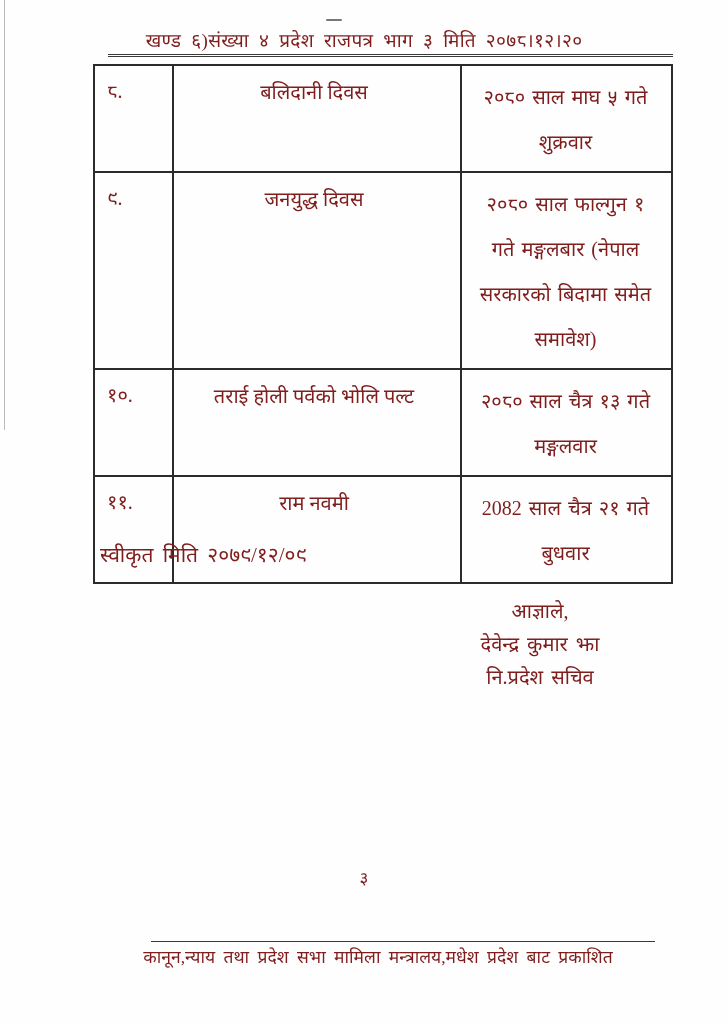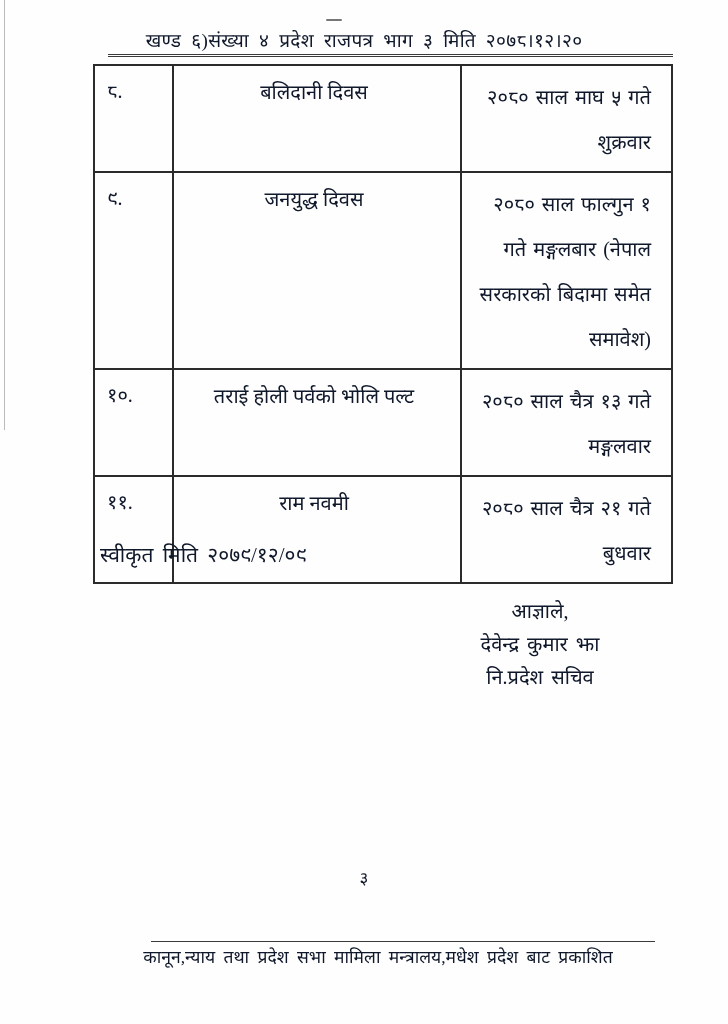--- a/index.html
+++ b/index.html
@@ -6,21 +6,21 @@
     margin: 0;
     padding: 0;
     background: #ffffff;
   }
   .page {
     position: relative;
     width: 728px;
     height: 1024px;
     background: #fefefe;
     font-family: "Liberation Serif", "DejaVu Serif", serif;
-    color: #0f172a;
+    color: #7f1d1d;
     overflow: hidden;
   }
   
   .scan-edge-left {
     position: absolute;
     left: 4px;
     top: 0;
     width: 1px;
     height: 430px;
     background: #b9bdb9;
@@ -75,24 +75,24 @@
     line-height: 1.6;
   }
   .holiday-table td.holiday-name {
     width: 268px;
     text-align: center;
     line-height: 1.7;
     padding-left: 6px;
     padding-right: 12px;
   }
   .holiday-table td.holiday-date {
-    text-align: right;
+    text-align: center;
     line-height: 2.25;
     padding-left: 12px;
-    padding-right: 20px;
+    padding-right: 14px;
     word-spacing: 2px;
   }
   tr.row-h-1 { height: 92px; }
   tr.row-h-2 { height: 165px; }
   tr.row-h-3 { height: 92px; }
   tr.row-h-4 { height: 93px; }
   .approval-line {
     position: absolute;
     left: 100px;
     top: 540px;
@@ -162,21 +162,21 @@
         <td class="holiday-date">२०८० साल फाल्गुन १ गते मङ्गलबार (नेपाल सरकारको बिदामा समेत समावेश)</td>
       </tr>
       <tr class="row-h-3">
         <td class="sn">१०.</td>
         <td class="holiday-name">तराई होली पर्वको भोलि पल्ट</td>
         <td class="holiday-date">२०८० साल चैत्र १३ गते मङ्गलवार</td>
       </tr>
       <tr class="row-h-4">
         <td class="sn">११.</td>
         <td class="holiday-name">राम नवमी</td>
-        <td class="holiday-date">२०८० साल चैत्र २१ गते बुधवार</td>
+        <td class="holiday-date">2082 साल चैत्र २१ गते बुधवार</td>
       </tr>
     </tbody>
   </table>
 
   <div class="approval-line">स्वीकृत मिति २०७९/१२/०९</div>
 
   <div class="signature-block">
     <div>आज्ञाले,</div>
     <div>देवेन्द्र कुमार झा</div>
     <div>नि.प्रदेश सचिव</div>

